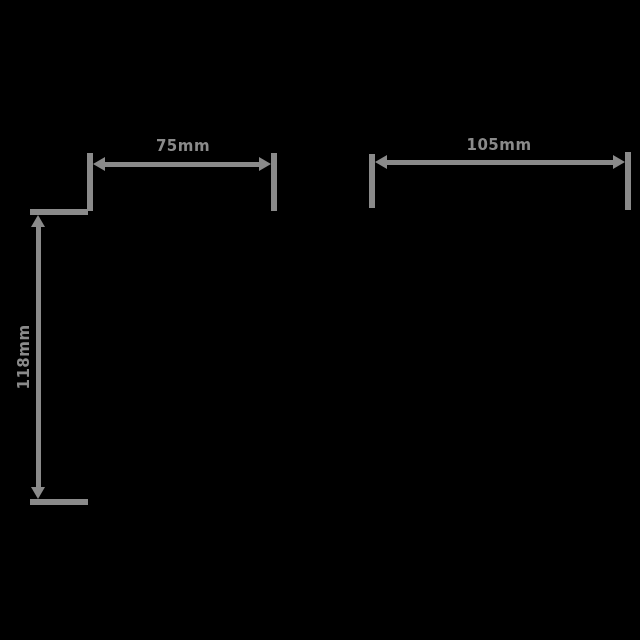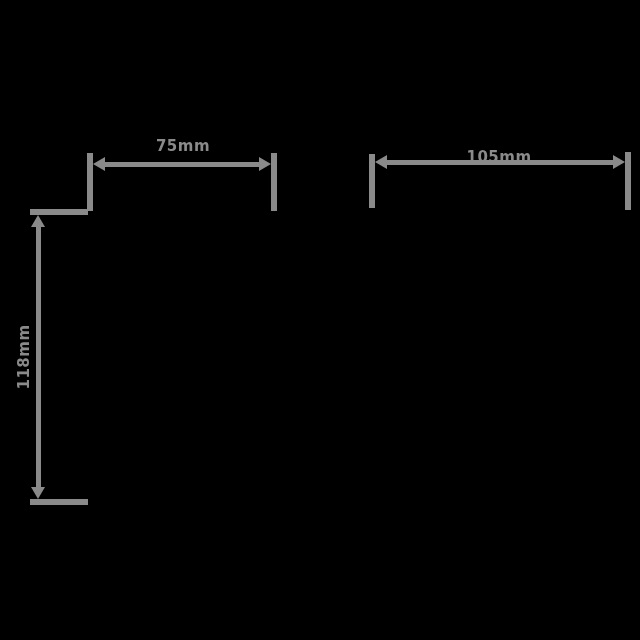--- a/index.html
+++ b/index.html
@@ -81,21 +81,21 @@
     <div class="ext-line" style="left:271px; top:153px; width:6px; height:58px;"></div>
 
     <div class="dim-line" style="left:101px; top:162px; width:162px; height:5px;"></div>
 
     <div class="arrow left" style="left:93px;  top:157px;"></div>
     <div class="arrow right" style="left:259px; top:157px;"></div>
   </div>
 
   <div>
 
-    <div class="dim-label" style="left:434px; top:148px; width:130px;">105mm</div>
+    <div class="dim-label" style="left:434px; top:136px; width:130px;">105mm</div>
 
     <div class="ext-line" style="left:369px; top:154px; width:6px; height:54px;"></div>
 
     <div class="ext-line" style="left:625px; top:152px; width:6px; height:58px;"></div>
 
     <div class="dim-line" style="left:383px; top:160px; width:234px; height:5px;"></div>
 
     <div class="arrow left" style="left:375px; top:155px;"></div>
     <div class="arrow right" style="left:613px; top:155px;"></div>
   </div>

